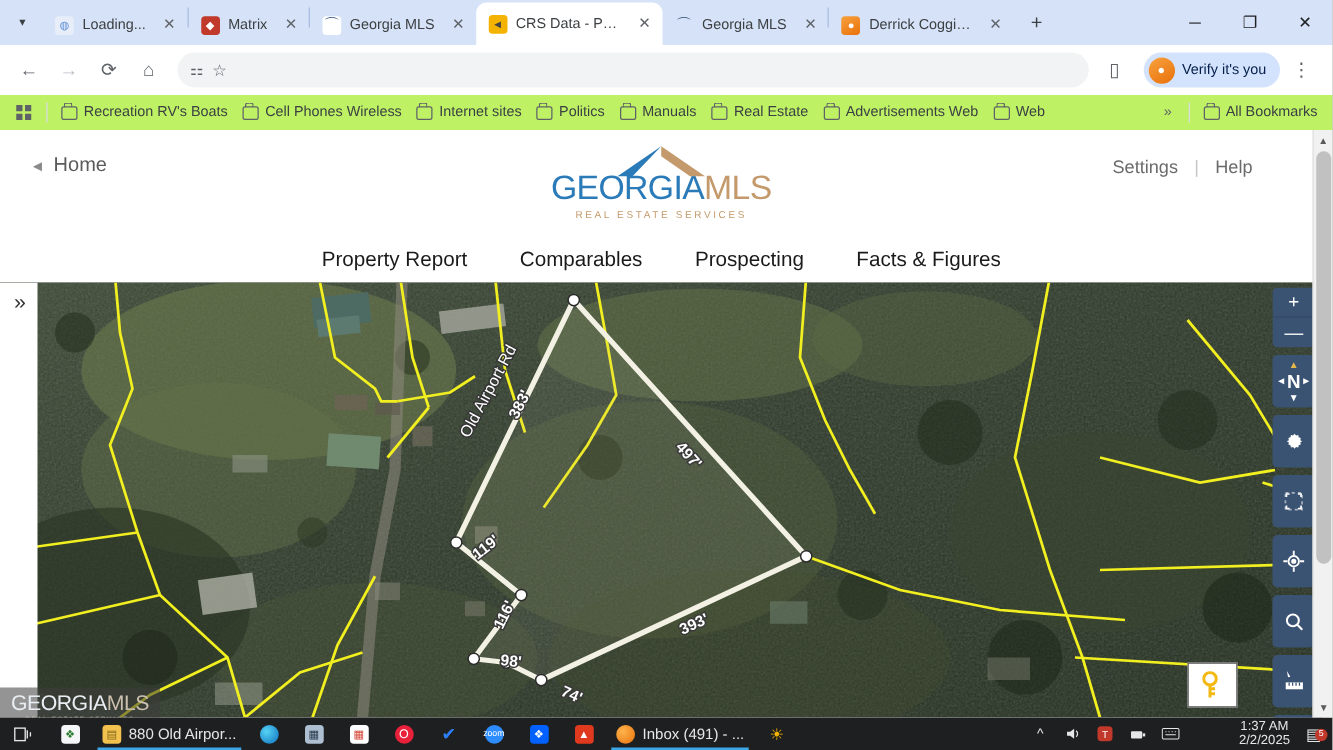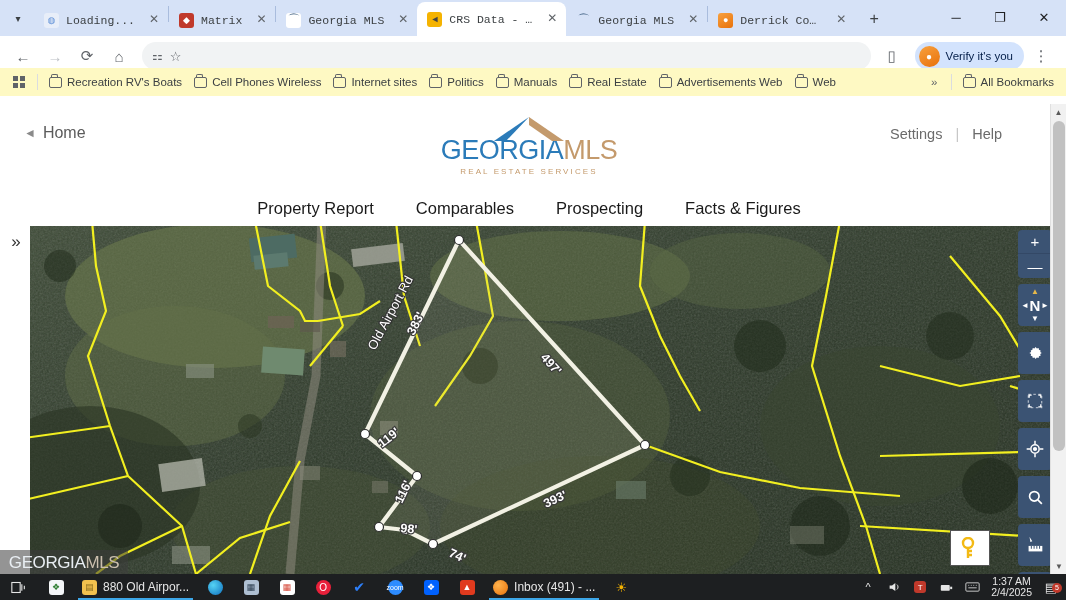--- a/index.html
+++ b/index.html
@@ -25,21 +25,21 @@
     padding: 0 6px 0 10px; border-radius: 8px 8px 0 0;
     font-size: 11.5px; color: #3c4043; gap: 7px; overflow: hidden;
   }
   .tab.active { background: #ffffff; height: 34px; }
   .tab .favicon {
     width: 15px; height: 15px; flex: 0 0 15px; border-radius: 3px;
     display: flex; align-items: center; justify-content: center;
     font-size: 9px; color: #fff; overflow: hidden;
   }
   .tab .tab-title {
-    white-space: nowrap; overflow: hidden; text-overflow: ellipsis; font-family: Liberation Mono, monospace;
+    white-space: nowrap; overflow: hidden; text-overflow: ellipsis;
   }
   .tab .tab-close {
     flex: 0 0 16px; width: 16px; height: 16px; line-height: 15px;
     text-align: center; font-size: 12px; color: #5f6368; margin-left: 4px;
   }
   .tab-sep { width: 1px; height: 16px; background: #a9bcdd; align-self: center; margin-bottom: 8px; }
   .newtab-btn {
     width: 26px; height: 26px; margin: 0 0 4px 6px; border-radius: 50%;
     display: flex; align-items: center; justify-content: center;
     font-size: 16px; color: #3c4043;
@@ -81,22 +81,22 @@
   }
   .profile-chip .av {
     width: 21px; height: 21px; border-radius: 50%;
     background: linear-gradient(150deg,#f8a13f,#e8710a);
     display: flex; align-items: center; justify-content: center;
     font-size: 10px; color: #fff;
   }
 
   
   .bookmarks {
-    position: absolute; top: 68px; left: 0; width: 1066px; height: 28px;
-    background: #fef9c3; display: flex; align-items: center; padding: 0 6px;
+    position: absolute; top: 76px; left: 0; width: 1066px; height: 28px;
+    background: #bef264; display: flex; align-items: center; padding: 0 6px;
     font-size: 11.5px; color: #3c4043;
   }
   .bm-apps { width: 26px; height: 22px; display: flex; align-items: center; justify-content: center; }
   .bm-apps .grid { display: grid; grid-template-columns: 5px 5px; grid-gap: 2px; }
   .bm-apps .grid i { width: 5px; height: 5px; background: #5f6368; display: block; }
   .bm-div { width: 1px; height: 16px; background: #dadce0; margin: 0 5px; }
   .bm-item { display: flex; align-items: center; gap: 5px; padding: 3px 6px; border-radius: 4px; white-space: nowrap; }
   .folder-ico {
     width: 13px; height: 11px; border: 1.4px solid #5f6368; border-radius: 2px;
     position: relative; flex: 0 0 13px;
@@ -229,21 +229,21 @@
   .tb-task {
     height: 26px; display: flex; align-items: center; gap: 6px; padding: 0 8px;
     position: relative; max-width: 140px;
   }
   .tb-task .lbl { white-space: nowrap; overflow: hidden; text-overflow: ellipsis; font-size: 12px; }
   .tb-task.run:after {
     content: ""; position: absolute; left: 4px; right: 4px; bottom: 0; height: 2px; background: #3da7e8;
   }
   .tray { margin-left: auto; display: flex; align-items: center; gap: 0; padding-right: 2px; }
   .tray .ti { width: 26px; height: 26px; display: flex; align-items: center; justify-content: center; font-size: 11px; }
-  .clock { text-align: center; line-height: 11px; font-size: 10.5px; padding: 0 6px; }
+  .clock { text-align: center; line-height: 11px; font-size: 10.5px; padding: 0 6px; margin-left: 36px; }
   .notif { width: 26px; display: flex; align-items: center; justify-content: center; position: relative; }
   .badge {
     position: absolute; right: 2px; bottom: 2px; background: #c0392b; color: #fff;
     font-size: 7px; border-radius: 50%; width: 10px; height: 10px;
     display: flex; align-items: center; justify-content: center;
   }
   .sq-ico { width: 15px; height: 15px; border-radius: 3px; display: flex; align-items: center; justify-content: center; font-size: 9px; color: #fff; }
 </style>
 </head>
 <body>
@@ -692,21 +692,21 @@
         </svg>
       </div>
       <div class="ti">
         <svg width="15" height="10" viewBox="0 0 18 12" fill="none" stroke="#e6e6e6" stroke-width="1" aria-hidden="true">
           <rect x="1" y="1" width="16" height="10" rx="1.2"></rect>
           <path d="M4 4h1M7 4h1M10 4h1M13 4h1M4 7h10"></path>
         </svg>
       </div>
       <div class="clock">
         <div>1:37 AM</div>
-        <div>2/4/2025</div>
+        <div>2/2/2025</div>
       </div>
       <div class="notif">
         <span style="font-size:13px">▤</span>
         <span class="badge">5</span>
       </div>
     </div>
   </div>
 
 </div>
 

